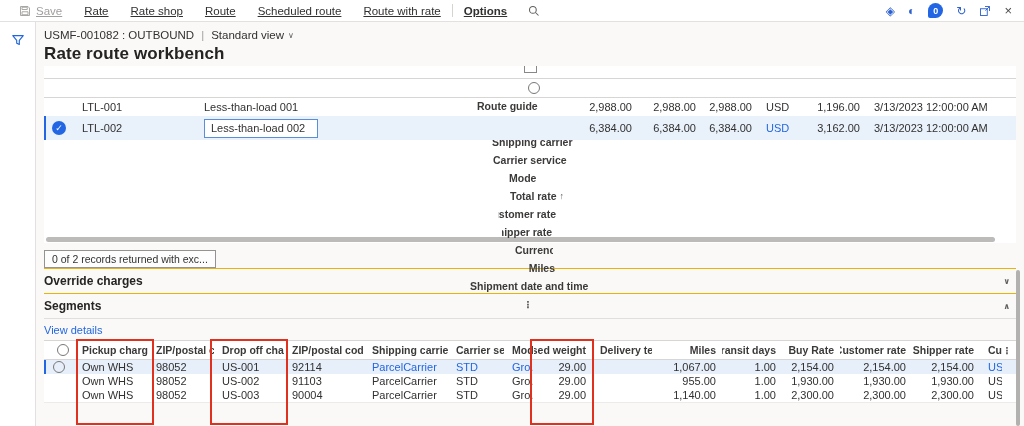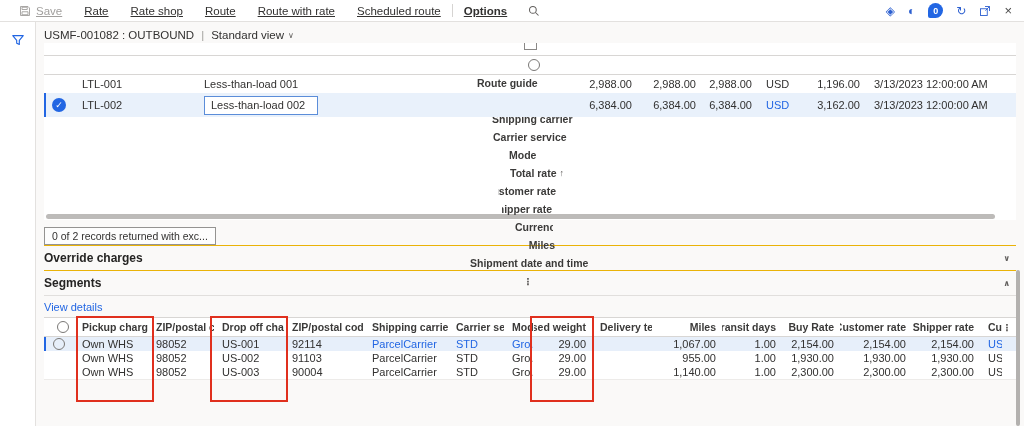--- a/index.html
+++ b/index.html
@@ -112,22 +112,22 @@
       <span>
         <svg width="12" height="12" viewBox="0 0 16 16">
             <path d="M2 2h10l2 2v10H2V2zm2 1v3h7V3H4zm0 6v4h8V9H4z" fill="none" stroke="#a19f9d" stroke-width="1.2"></path>
           </svg>
       </span>
       <span>Save</span>
     </button>
     <button class="cmd-item">Rate</button>
     <button class="cmd-item">Rate shop</button>
     <button class="cmd-item">Route</button>
+    <button class="cmd-item">Scheduled route</button>
     <button class="cmd-item">Route with rate</button>
-    <button class="cmd-item">Scheduled route</button>
     <div class="vdiv"></div>
     <button class="cmd-item options">Options</button>
     <button class="cmd-icon">
       <svg width="12" height="12" viewBox="0 0 16 16">
           <circle cx="6.5" cy="6.5" r="4.5" fill="none" stroke="#605e5c" stroke-width="1.4"></circle>
           <line x1="10" y1="10" x2="14" y2="14" stroke="#605e5c" stroke-width="1.4"></line>
         </svg>
     </button>
   </div>
   <div class="cmd-right">
@@ -159,20 +159,21 @@
 
     <div class="pagehdr">
       <span>USMF-001082 : OUTBOUND</span>
       <span class="sep">|</span>
       <button class="view-sel">
         <span>Standard view</span>
         <span class="chev">∨</span>
       </button>
     </div>
 
+    <h1 class="title">Rate route workbench</h1>
 
     
     <div class="grid grid1">
       <div class="clipbox">
         <div class="inner">
           <span class="cb"></span>
           <span>Hide exceptions</span>
         </div>
       </div>
 

